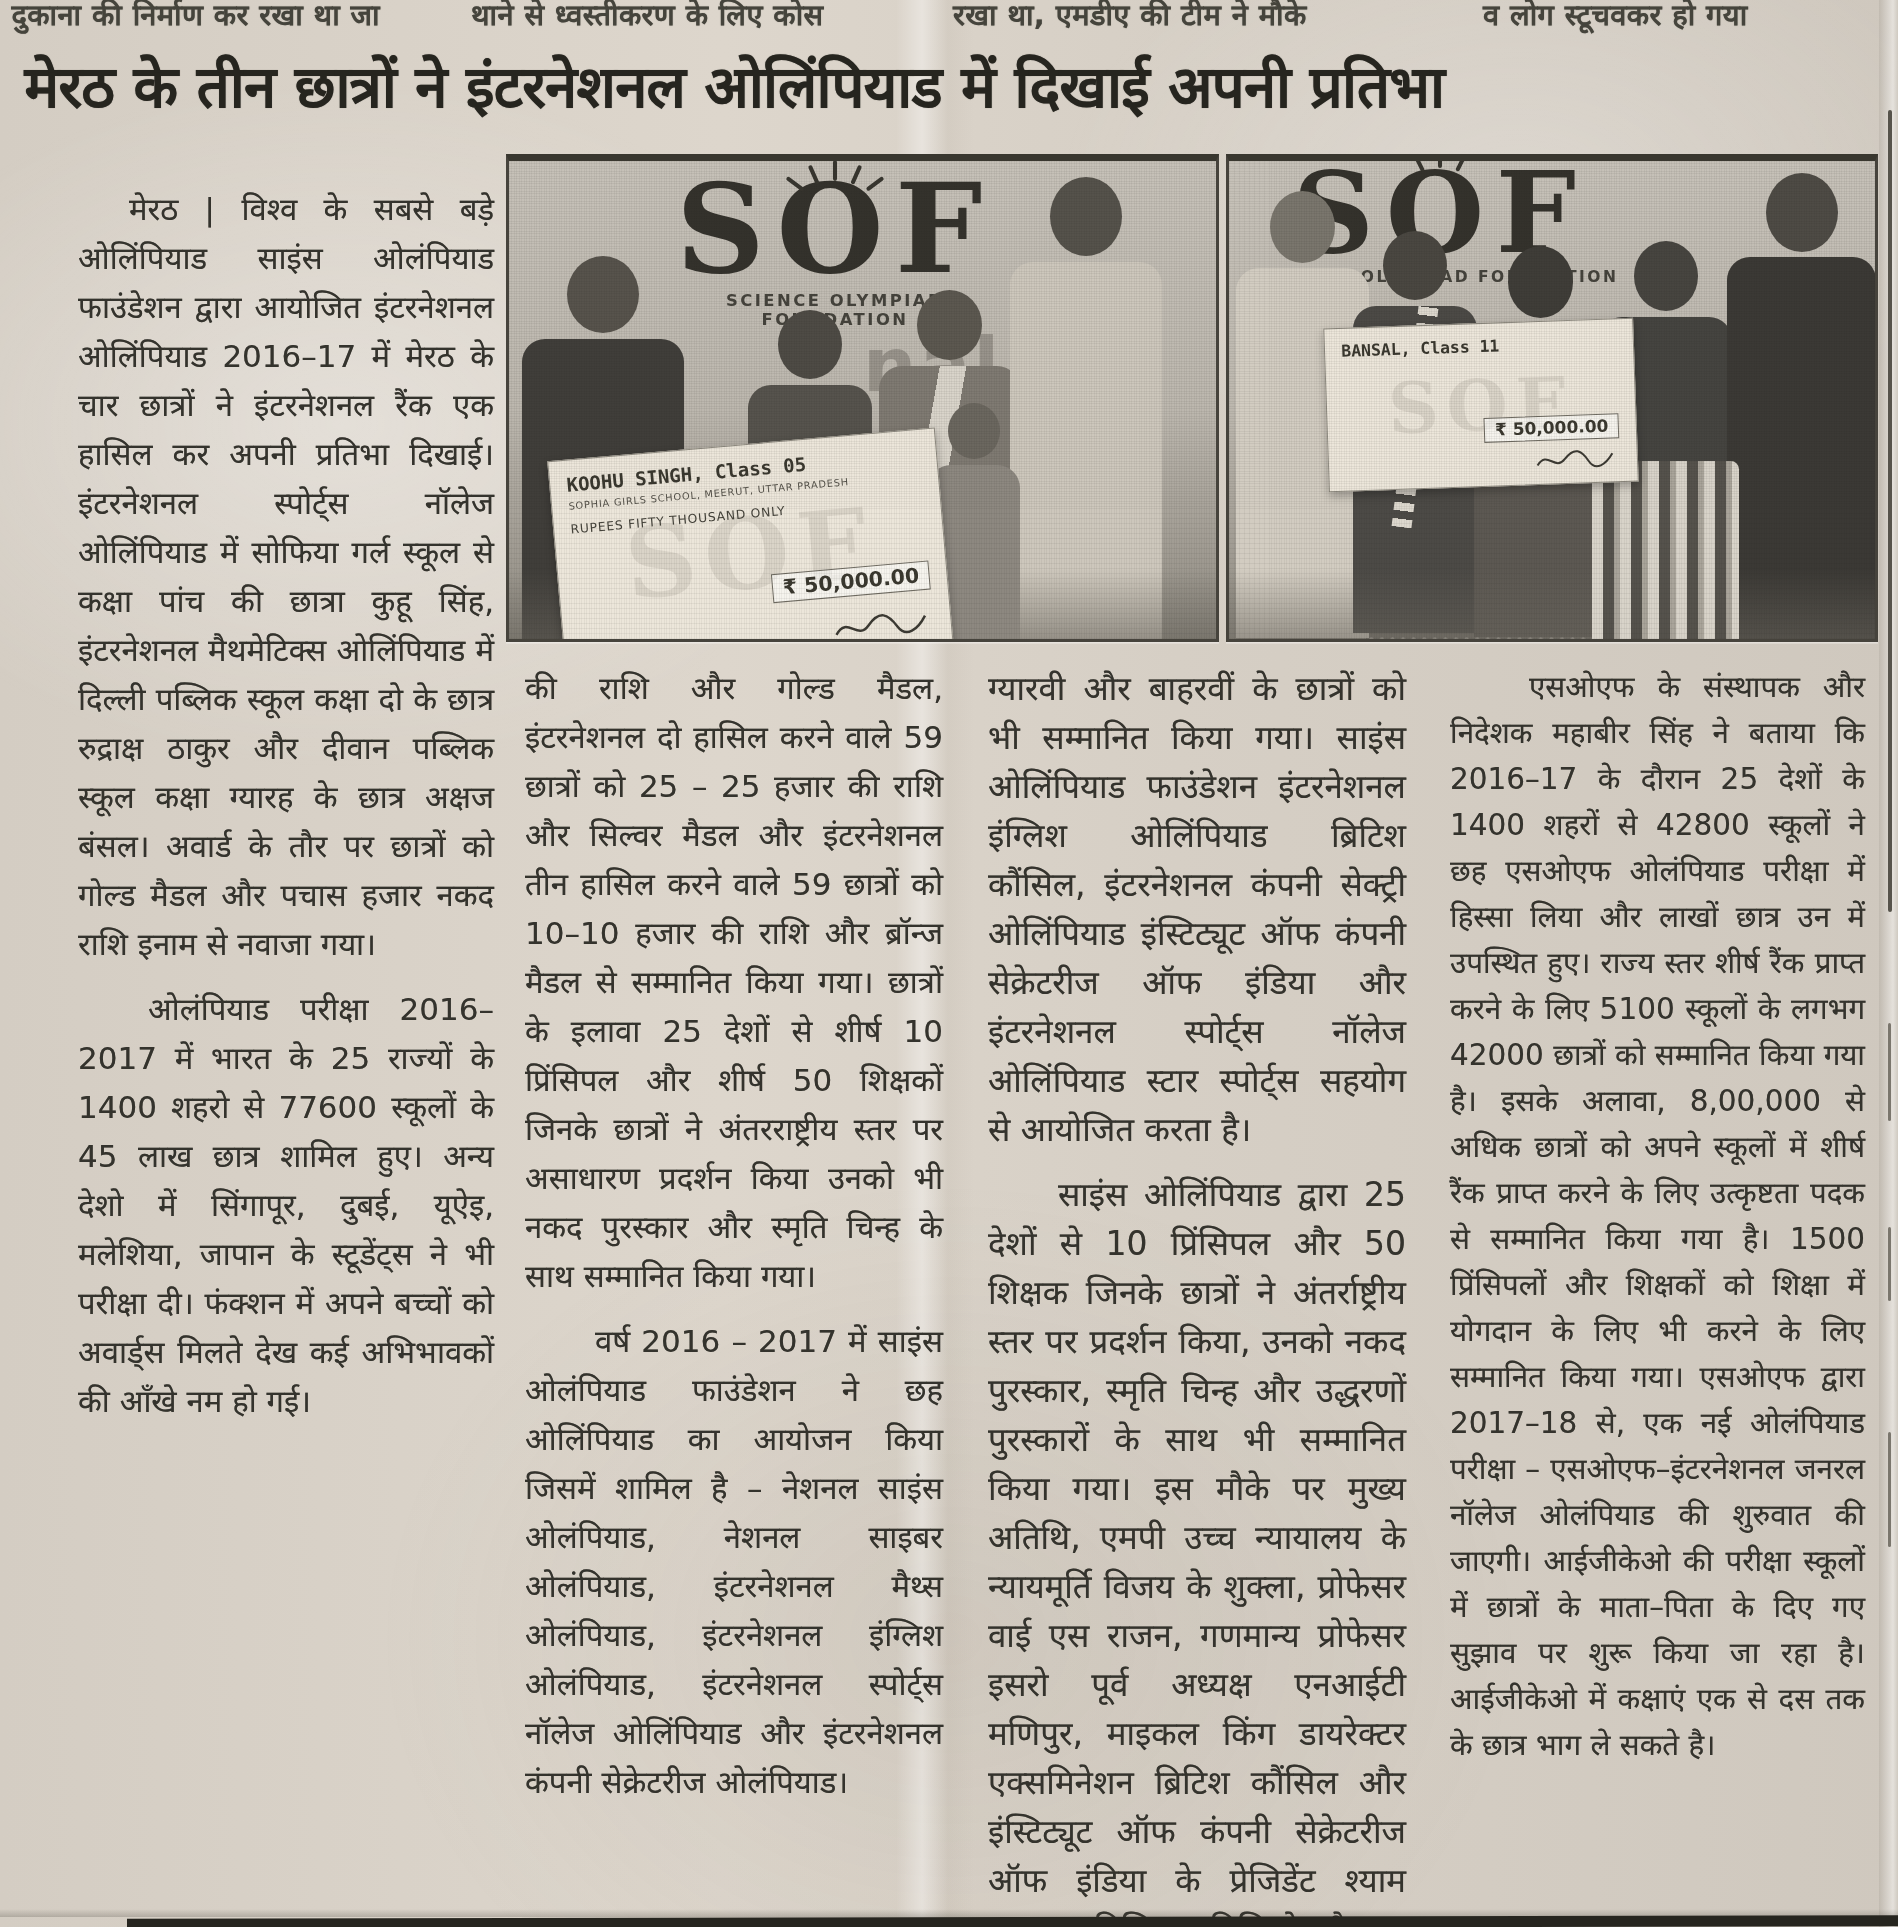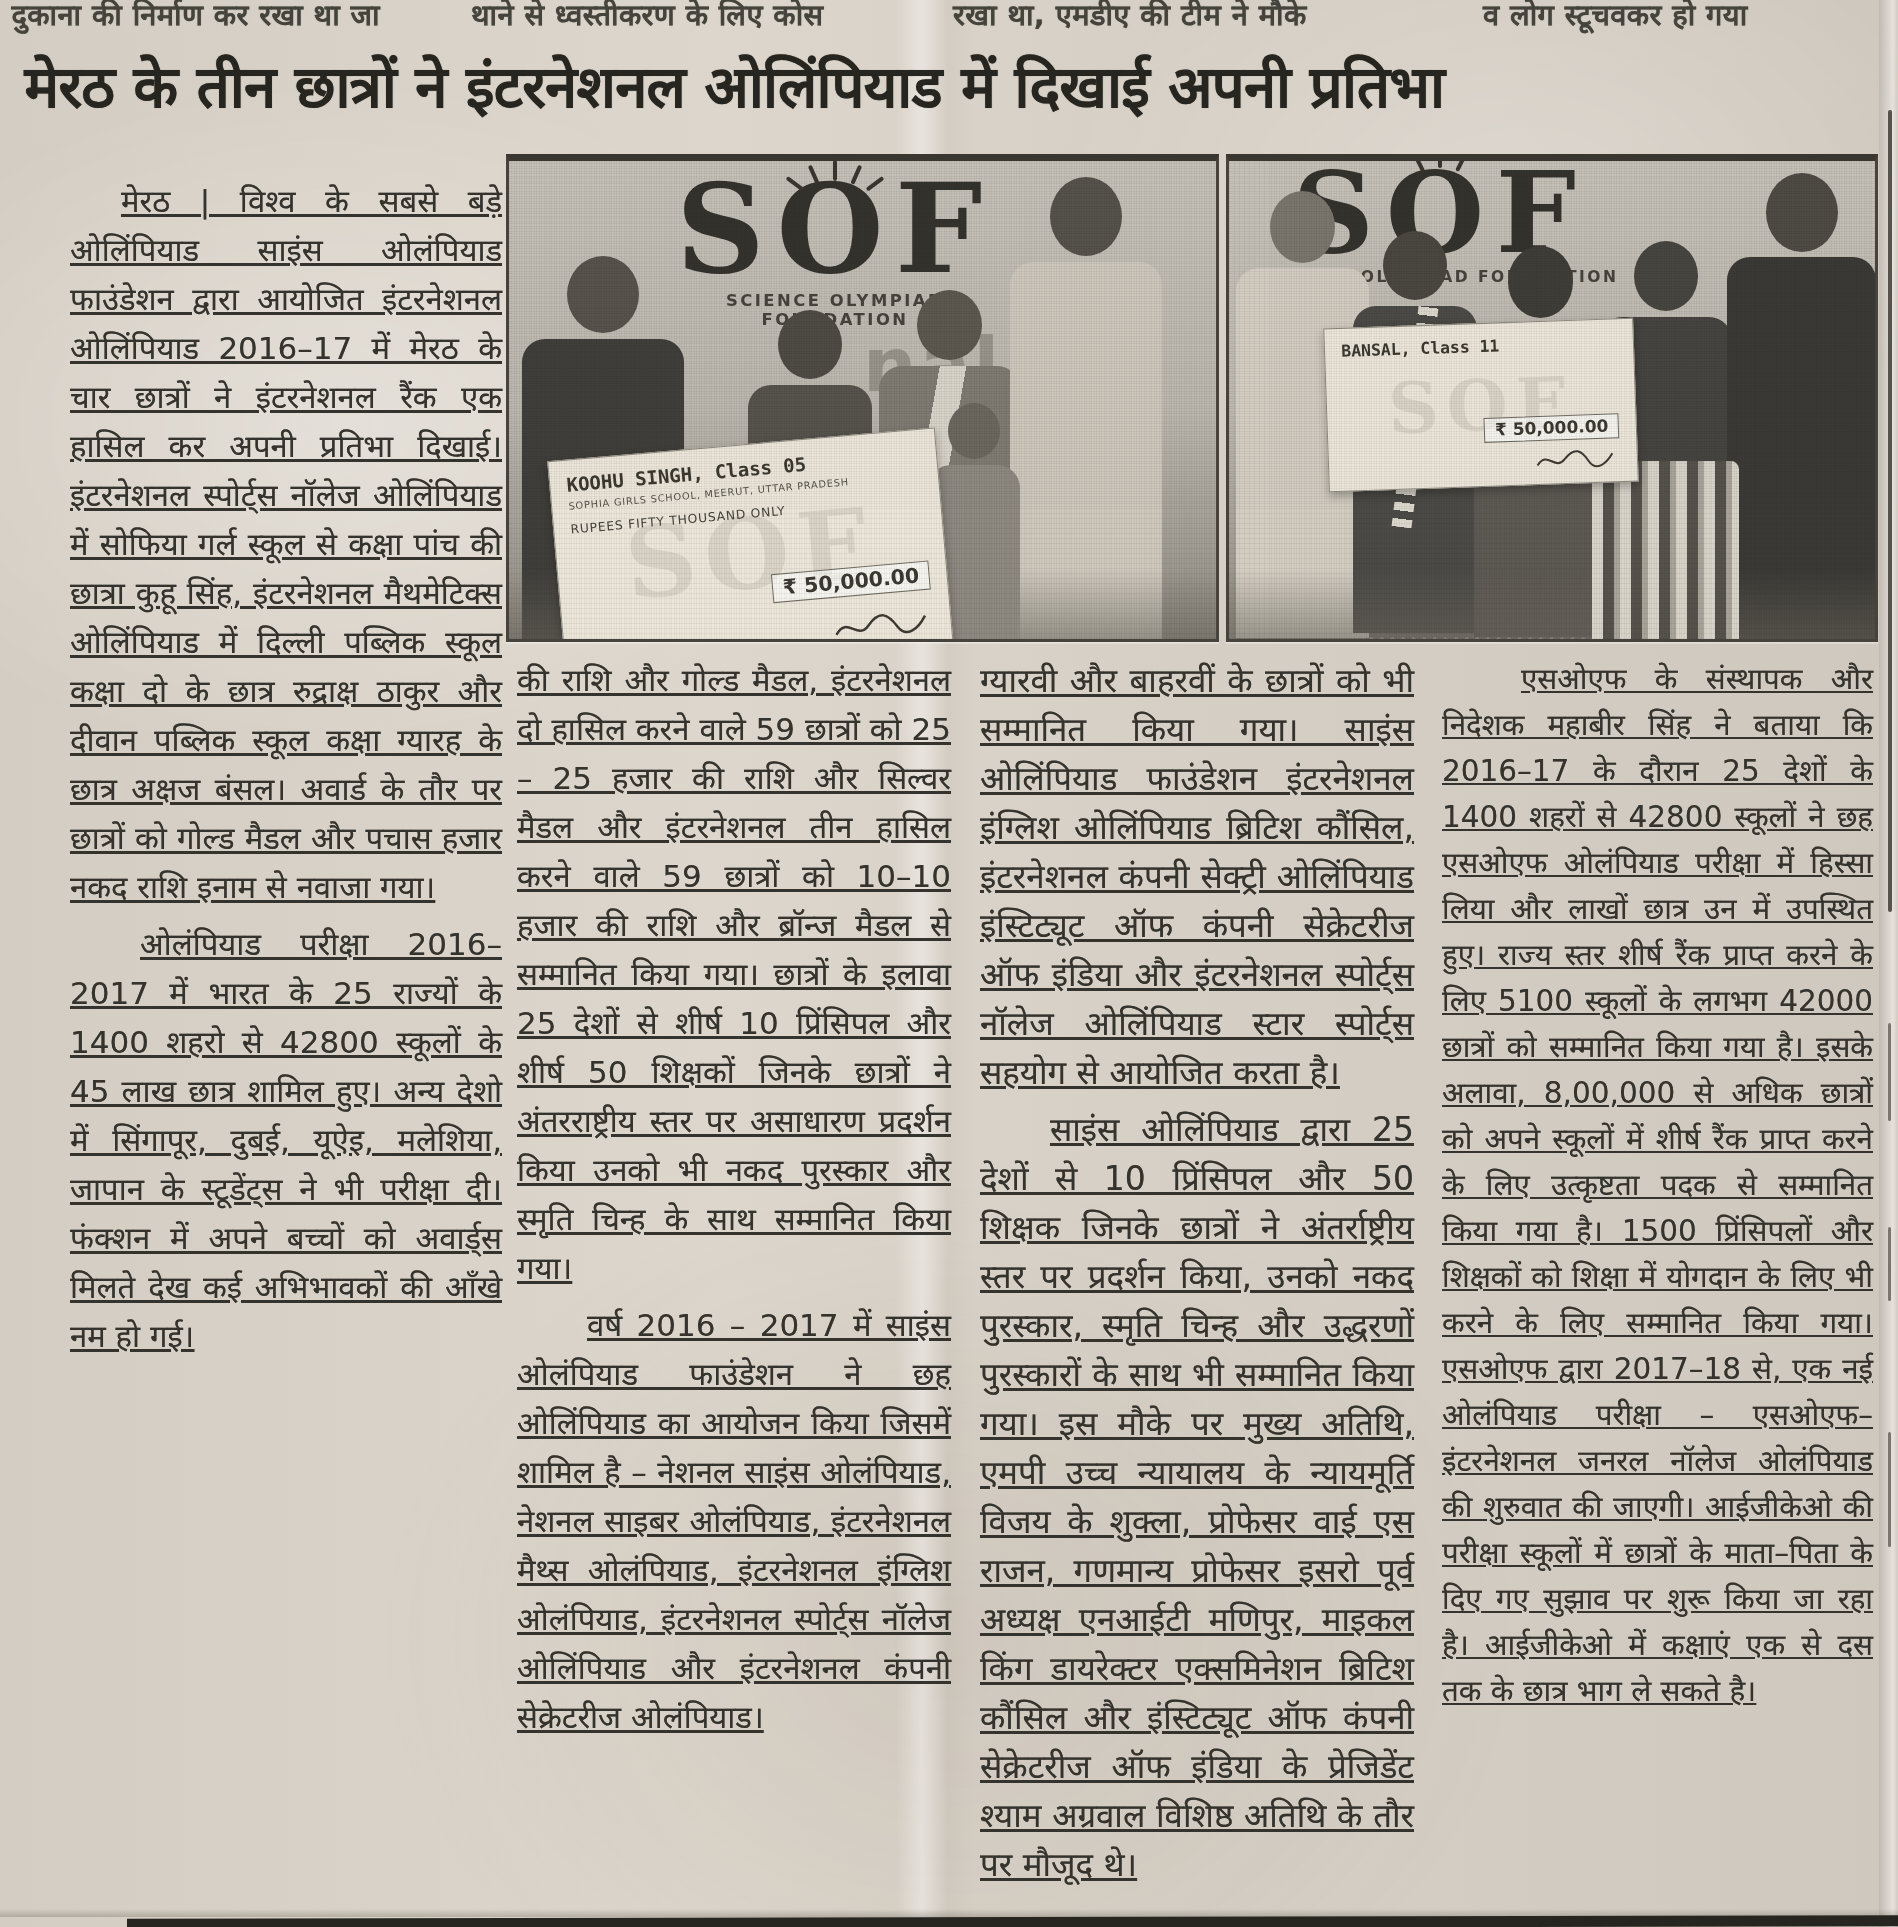--- a/index.html
+++ b/index.html
@@ -102,21 +102,21 @@
   .cq-amount{position:absolute;right:16.4px;bottom:57px;font-weight:bold;font-size:20.5px;border:1.6px solid #6f6b61;
     padding:1.6px 9.8px;background:rgba(255,255,255,.55);z-index:1;}
   .cheque2 .cq-amount{bottom:43px;font-size:17px;}
   .cq-logo{position:absolute;left:13px;bottom:8.2px;font-family:"DejaVu Serif", serif;font-weight:bold;
     font-size:24.5px;letter-spacing:3.3px;color:#474439;z-index:1;}
   .cq-sign{position:absolute;right:21px;bottom:9.8px;z-index:1;}
 
   
   .col{position:absolute;z-index:3;text-align:justify;color:#34332d;
     text-shadow:0 0 0.6px rgba(45,43,37,.55);}
-  .col p{margin:8px;text-decoration:underline;}
+  .col p{margin:16px;}
   .col1{left:62px;top:169px;width:448px;font-size:31px;line-height:49px;}
   .col2{left:509px;top:648px;width:450px;font-size:31px;line-height:49px;}
   .col3{left:972px;top:648px;width:450px;font-size:33px;line-height:49px;}
   .col4{left:1434px;top:648px;width:447px;font-size:29.5px;line-height:46px;}
   .col p + p{text-indent:70px;}
   .col1 p:first-child{text-indent:51px;}
   .col4 p:first-child{text-indent:79px;}
 </style>
 </head>
 <body>
@@ -230,21 +230,21 @@
     <div class="cq-payee">BANSAL, Class 11</div>
     <div class="cq-amount">₹ 50,000.00</div>
     <svg class="cq-sign" width="82" height="28" viewBox="0 0 120 40">
       <path d="M5 28 C 20 5, 30 38, 45 20 S 70 8, 80 24 S 105 30, 115 14" fill="none" stroke="#3c3a33" stroke-width="3"></path>
     </svg>
   </div>
 </div>
 
 <div class="col col1">
   <p>मेरठ | विश्व के सबसे बड़े ओलिंपियाड साइंस ओलंपियाड फाउंडेशन द्वारा आयोजित इंटरनेशनल ओलिंपियाड 2016–17 में मेरठ के चार छात्रों ने इंटरनेशनल रैंक एक हासिल कर अपनी प्रतिभा दिखाई। इंटरनेशनल स्पोर्ट्स नॉलेज ओलिंपियाड में सोफिया गर्ल स्कूल से कक्षा पांच की छात्रा कुहू सिंह, इंटरनेशनल मैथमेटिक्स ओलिंपियाड में दिल्ली पब्लिक स्कूल कक्षा दो के छात्र रुद्राक्ष ठाकुर और दीवान पब्लिक स्कूल कक्षा ग्यारह के छात्र अक्षज बंसल। अवार्ड के तौर पर छात्रों को गोल्ड मैडल और पचास हजार नकद राशि इनाम से नवाजा गया।</p>
-  <p>ओलंपियाड परीक्षा 2016–2017 में भारत के 25 राज्यों के 1400 शहरो से 42800 स्कूलों के 45 लाख छात्र शामिल हुए। अन्य देशो में सिंगापूर, दुबई, यूऐइ, मलेशिया, जापान के स्टूडेंट्स ने भी परीक्षा दी। फंक्शन में अपने बच्चों को अवार्ड्स मिलते देख कई अभिभावकों की आँखे नम हो गई।</p>
+  <p>ओलंपियाड परीक्षा 2016–2017 में भारत के 25 राज्यों के 1400 शहरो से 77600 स्कूलों के 45 लाख छात्र शामिल हुए। अन्य देशो में सिंगापूर, दुबई, यूऐइ, मलेशिया, जापान के स्टूडेंट्स ने भी परीक्षा दी। फंक्शन में अपने बच्चों को अवार्ड्स मिलते देख कई अभिभावकों की आँखे नम हो गई।</p>
 </div>
 <div class="col col2">
   <p>की राशि और गोल्ड मैडल, इंटरनेशनल दो हासिल करने वाले 59 छात्रों को 25 – 25 हजार की राशि और सिल्वर मैडल और इंटरनेशनल तीन हासिल करने वाले 59 छात्रों को 10–10 हजार की राशि और ब्रॉन्ज मैडल से सम्मानित किया गया। छात्रों के इलावा 25 देशों से शीर्ष 10 प्रिंसिपल और शीर्ष 50 शिक्षकों जिनके छात्रों ने अंतरराष्ट्रीय स्तर पर असाधारण प्रदर्शन किया उनको भी नकद पुरस्कार और स्मृति चिन्ह के साथ सम्मानित किया गया।</p>
   <p>वर्ष 2016 – 2017 में साइंस ओलंपियाड फाउंडेशन ने छह ओलिंपियाड का आयोजन किया जिसमें शामिल है – नेशनल साइंस ओलंपियाड, नेशनल साइबर ओलंपियाड, इंटरनेशनल मैथ्स ओलंपियाड, इंटरनेशनल इंग्लिश ओलंपियाड, इंटरनेशनल स्पोर्ट्स नॉलेज ओलिंपियाड और इंटरनेशनल कंपनी सेक्रेटरीज ओलंपियाड।</p>
 </div>
 <div class="col col3">
   <p>ग्यारवी और बाहरवीं के छात्रों को भी सम्मानित किया गया। साइंस ओलिंपियाड फाउंडेशन इंटरनेशनल इंग्लिश ओलिंपियाड ब्रिटिश कौंसिल, इंटरनेशनल कंपनी सेक्ट्री ओलिंपियाड इंस्टिट्यूट ऑफ कंपनी सेक्रेटरीज ऑफ इंडिया और इंटरनेशनल स्पोर्ट्स नॉलेज ओलिंपियाड स्टार स्पोर्ट्स सहयोग से आयोजित करता है।</p>
   <p>साइंस ओलिंपियाड द्वारा 25 देशों से 10 प्रिंसिपल और 50 शिक्षक जिनके छात्रों ने अंतर्राष्ट्रीय स्तर पर प्रदर्शन किया, उनको नकद पुरस्कार, स्मृति चिन्ह और उद्धरणों पुरस्कारों के साथ भी सम्मानित किया गया। इस मौके पर मुख्य अतिथि, एमपी उच्च न्यायालय के न्यायमूर्ति विजय के शुक्ला, प्रोफेसर वाई एस राजन, गणमान्य प्रोफेसर इसरो पूर्व अध्यक्ष एनआईटी मणिपुर, माइकल किंग डायरेक्टर एक्समिनेशन ब्रिटिश कौंसिल और इंस्टिट्यूट ऑफ कंपनी सेक्रेटरीज ऑफ इंडिया के प्रेजिडेंट श्याम अग्रवाल विशिष्ठ अतिथि के तौर पर मौजूद थे।</p>
 </div>
 <div class="col col4">

